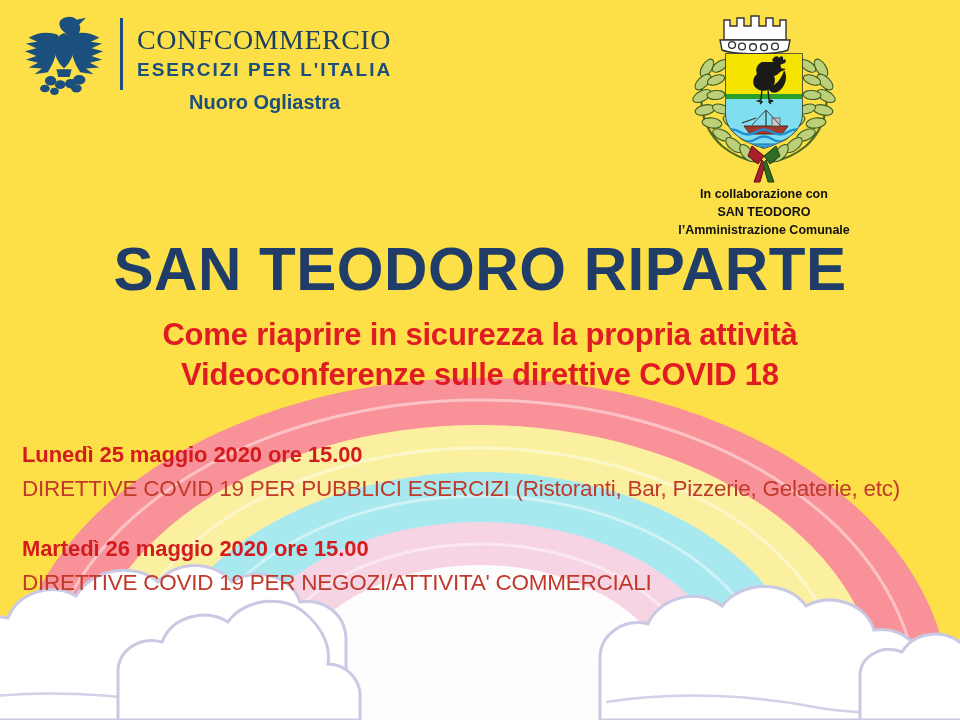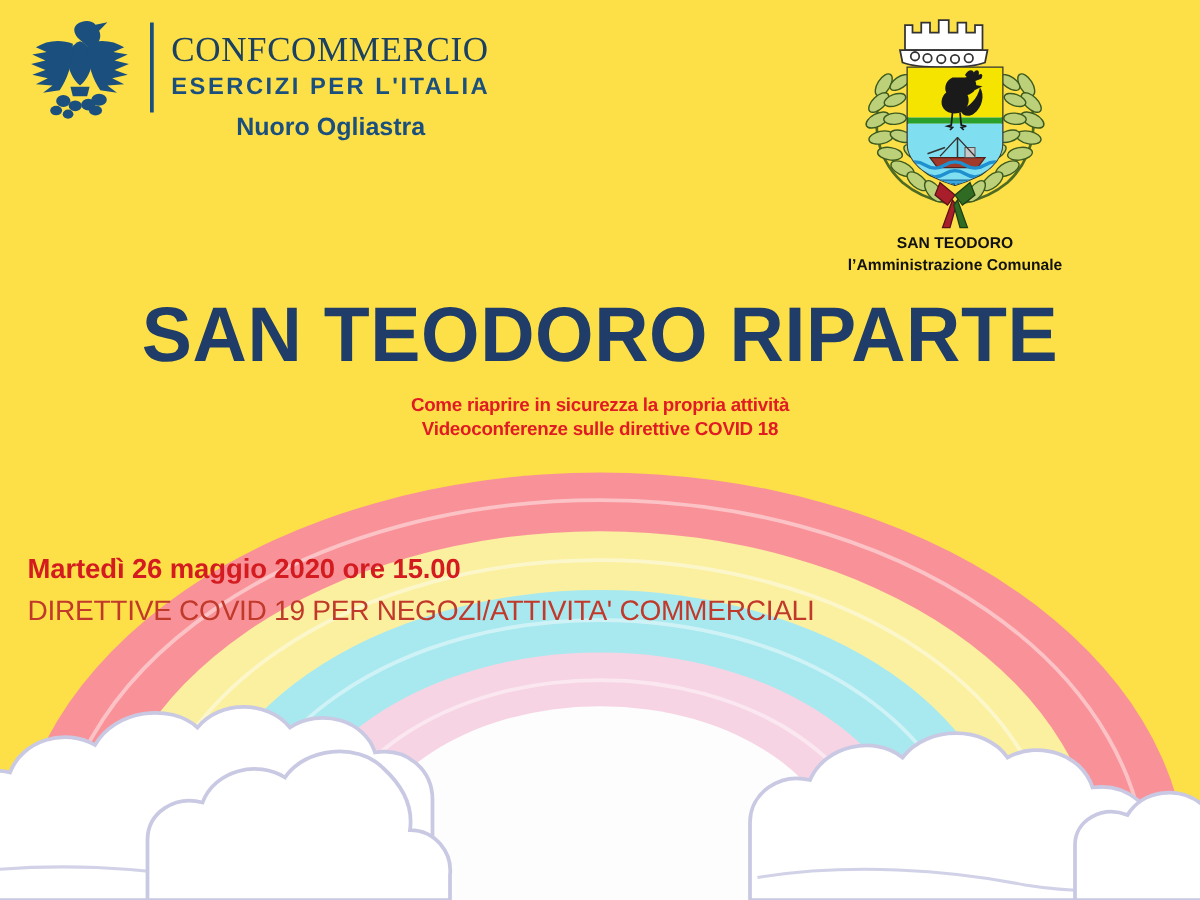--- a/index.html
+++ b/index.html
@@ -126,21 +126,21 @@
     position: absolute;
     left: 0;
     top: 315px;
     width: 960px;
     z-index: 6;
     text-align: center;
   }
   .subtitle-line {
     font-family: "Liberation Sans", sans-serif;
     font-weight: bold;
-    font-size: 15px;
+    font-size: 31px;
     line-height: 1.28;
     color: #e01b24;
     letter-spacing: -0.2px;
   }
 
   
   .sessions {
     position: absolute;
     left: 22px;
     top: 440px;
@@ -374,31 +374,36 @@
           </g>
 
           <g>
             <path d="M54,138 L122,138 L120,148 L56,148 Z" fill="#3aa5dd" stroke="#1e6f9e" stroke-width="1"></path>
             <path d="M60,142 L116,142" stroke="#0e4e74" stroke-width="2.4" stroke-dasharray="3 2"></path>
           </g>
         </g>
       </g>
     </svg>
 
+    <div class="crest-caption">In collaborazione con</div>
     <div class="crest-caption">SAN TEODORO</div>
     <div class="crest-caption">l’Amministrazione Comunale</div>
   </div>
 
   <div class="main-title">SAN TEODORO RIPARTE</div>
 
   <div class="subtitle-block">
     <div class="subtitle-line">Come riaprire in sicurezza la propria attività</div>
     <div class="subtitle-line">Videoconferenze sulle direttive COVID 18</div>
   </div>
 
   <div class="sessions">
+    <div class="session">
+      <div class="session-when">Lunedì 25 maggio 2020 ore 15.00</div>
+      <div class="session-what">DIRETTIVE COVID 19 PER PUBBLICI ESERCIZI (Ristoranti, Bar, Pizzerie, Gelaterie, etc)</div>
+    </div>
     <div class="session">
       <div class="session-when">Martedì 26 maggio 2020 ore 15.00</div>
       <div class="session-what">DIRETTIVE COVID 19 PER NEGOZI/ATTIVITA' COMMERCIALI</div>
     </div>
   </div>
 
 </div>
 
 </body></html>

